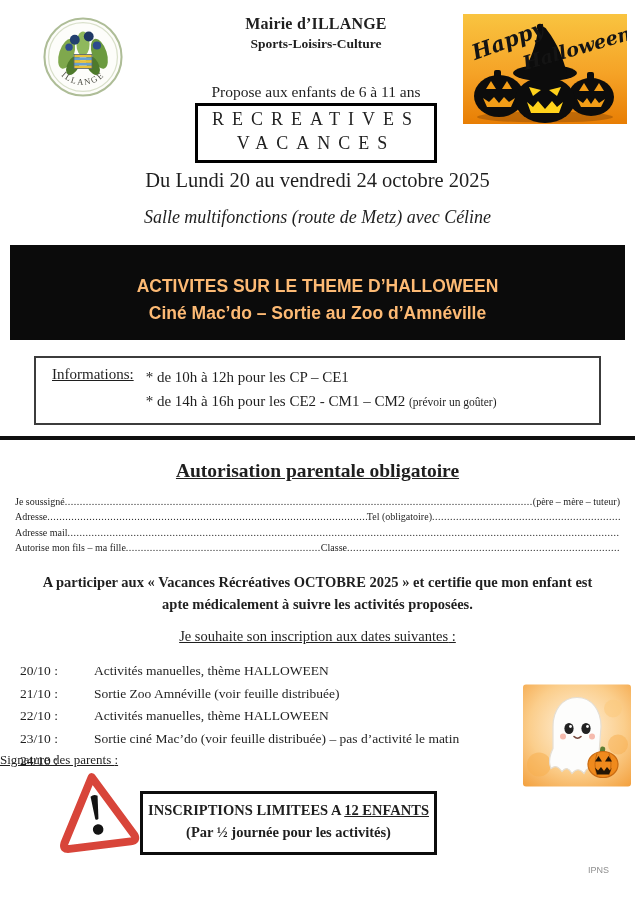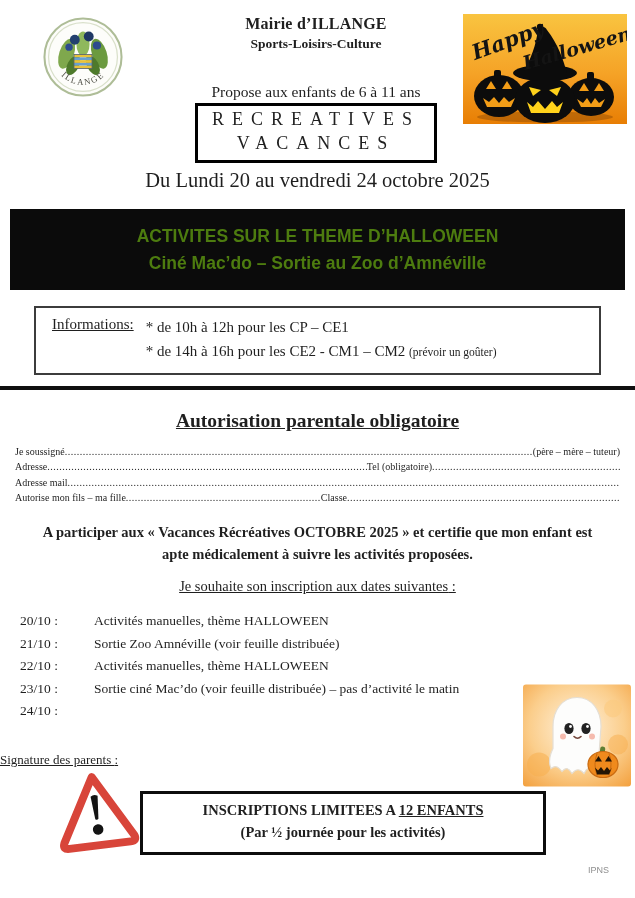--- a/index.html
+++ b/index.html
@@ -16,22 +16,22 @@
   .org-title { font-size:16px; font-weight:700; letter-spacing:.2px; }
   .org-subtitle { font-size:13.5px; font-weight:700; margin-top:3px; }
   .propose { font-size:15.5px; margin-top:31px; }
   .vac-box { display:inline-block; border:3px solid #000; padding:1px 14px 4px; margin-top:2px; }
   .vac-line { font-size:18px; letter-spacing:8px; line-height:1.35; white-space:nowrap; }
   
   .date-range { text-align:center; font-size:20.5px; margin-top:17px; }
   .venue { text-align:center; font-style:italic; font-size:18px; margin-top:15px; }
   
   .banner {
-    margin:17px 10px 8px; background:#0b0b0b; color:#4d7c0f; text-align:center;
-    padding:14px 0 13px; font-family:"Liberation Sans", sans-serif;
+    margin:17px 10px 8px; background:#0b0b0b; color:#fdba74; text-align:center;
+    padding:28px 0 13px; font-family:"Liberation Sans", sans-serif;
     font-weight:700; font-size:17.5px; line-height:1.55;
   }
   
   .info-box {
     margin:16px 34px 0; border:2px solid #3c3c3c; padding:8px 26px 10px 16px;
     font-size:15px; display:flex; gap:12px;
   }
   .info-label { text-decoration:underline; flex:0 0 auto; }
   .info-items { flex:1; }
   .info-item { line-height:1.55; }
@@ -52,21 +52,21 @@
   .dates { margin:15px 0 0 20px; font-size:13.5px; line-height:22.5px; }
   .date-row { display:flex; }
   .date-label { flex:0 0 74px; }
   .date-text { flex:1; white-space:pre-wrap; }
   .ghost-img { position:absolute; left:523px; top:684px; width:108px; height:103px; }
   
   .signature { position:absolute; left:0; right:0; top:752px; text-align:left; font-size:13px; }
   .signature span { text-decoration:underline; }
   .warning { position:absolute; left:52px; top:768px; width:88px; height:88px; transform:rotate(-7deg); }
   .limit-box {
-    position:absolute; left:140px; top:791px; width:406px;
+    position:absolute; left:140px; top:791px; width:297px;
     border:3px solid #0d0d0d; text-align:center; padding:6px 4px 8px;
     font-weight:700; font-size:14.5px; line-height:1.5;
   }
   .limit-box u { text-decoration:underline; }
   .ipns { position:absolute; left:588px; top:865px; font-size:9px; color:#8f8f8f; font-family:"Liberation Sans", sans-serif; }
   .svg-script { font-family:"DejaVu Serif", serif; font-style:italic; font-weight:700; }
 </style>
 </head>
 <body>
 
@@ -145,20 +145,21 @@
         <polygon points="66,73 78,76 70,82" fill="#FFD21B"></polygon>
         <polygon points="98,73 86,76 94,82" fill="#FFD21B"></polygon>
         <path d="M64,88 L70,93 L75,87 L82,95 L89,87 L94,93 L100,88 L96,99 L68,99 Z" fill="#FFD21B"></path>
       </g>
       <text class="svg-script" x="12" y="46" font-size="21" fill="#141414" transform="rotate(-20 12 46)">Happy</text>
       <text class="svg-script" x="62" y="56" font-size="19" fill="#141414" transform="rotate(-16 62 56)">Halloween</text>
     </svg>
   </div>
 
   <div class="date-range">Du Lundi 20 au vendredi 24 octobre 2025</div>
+  <div class="venue">Salle multifonctions (route de Metz) avec Céline</div>
 
   <div class="banner">
     <div>ACTIVITES SUR LE THEME D’HALLOWEEN</div>
     <div>Ciné Mac’do – Sortie au Zoo d’Amnéville</div>
   </div>
 
   <div class="info-box">
     <div class="info-label">Informations:</div>
     <div class="info-items">
       <div class="info-item">* de 10h à 12h pour les CP – CE1</div>

